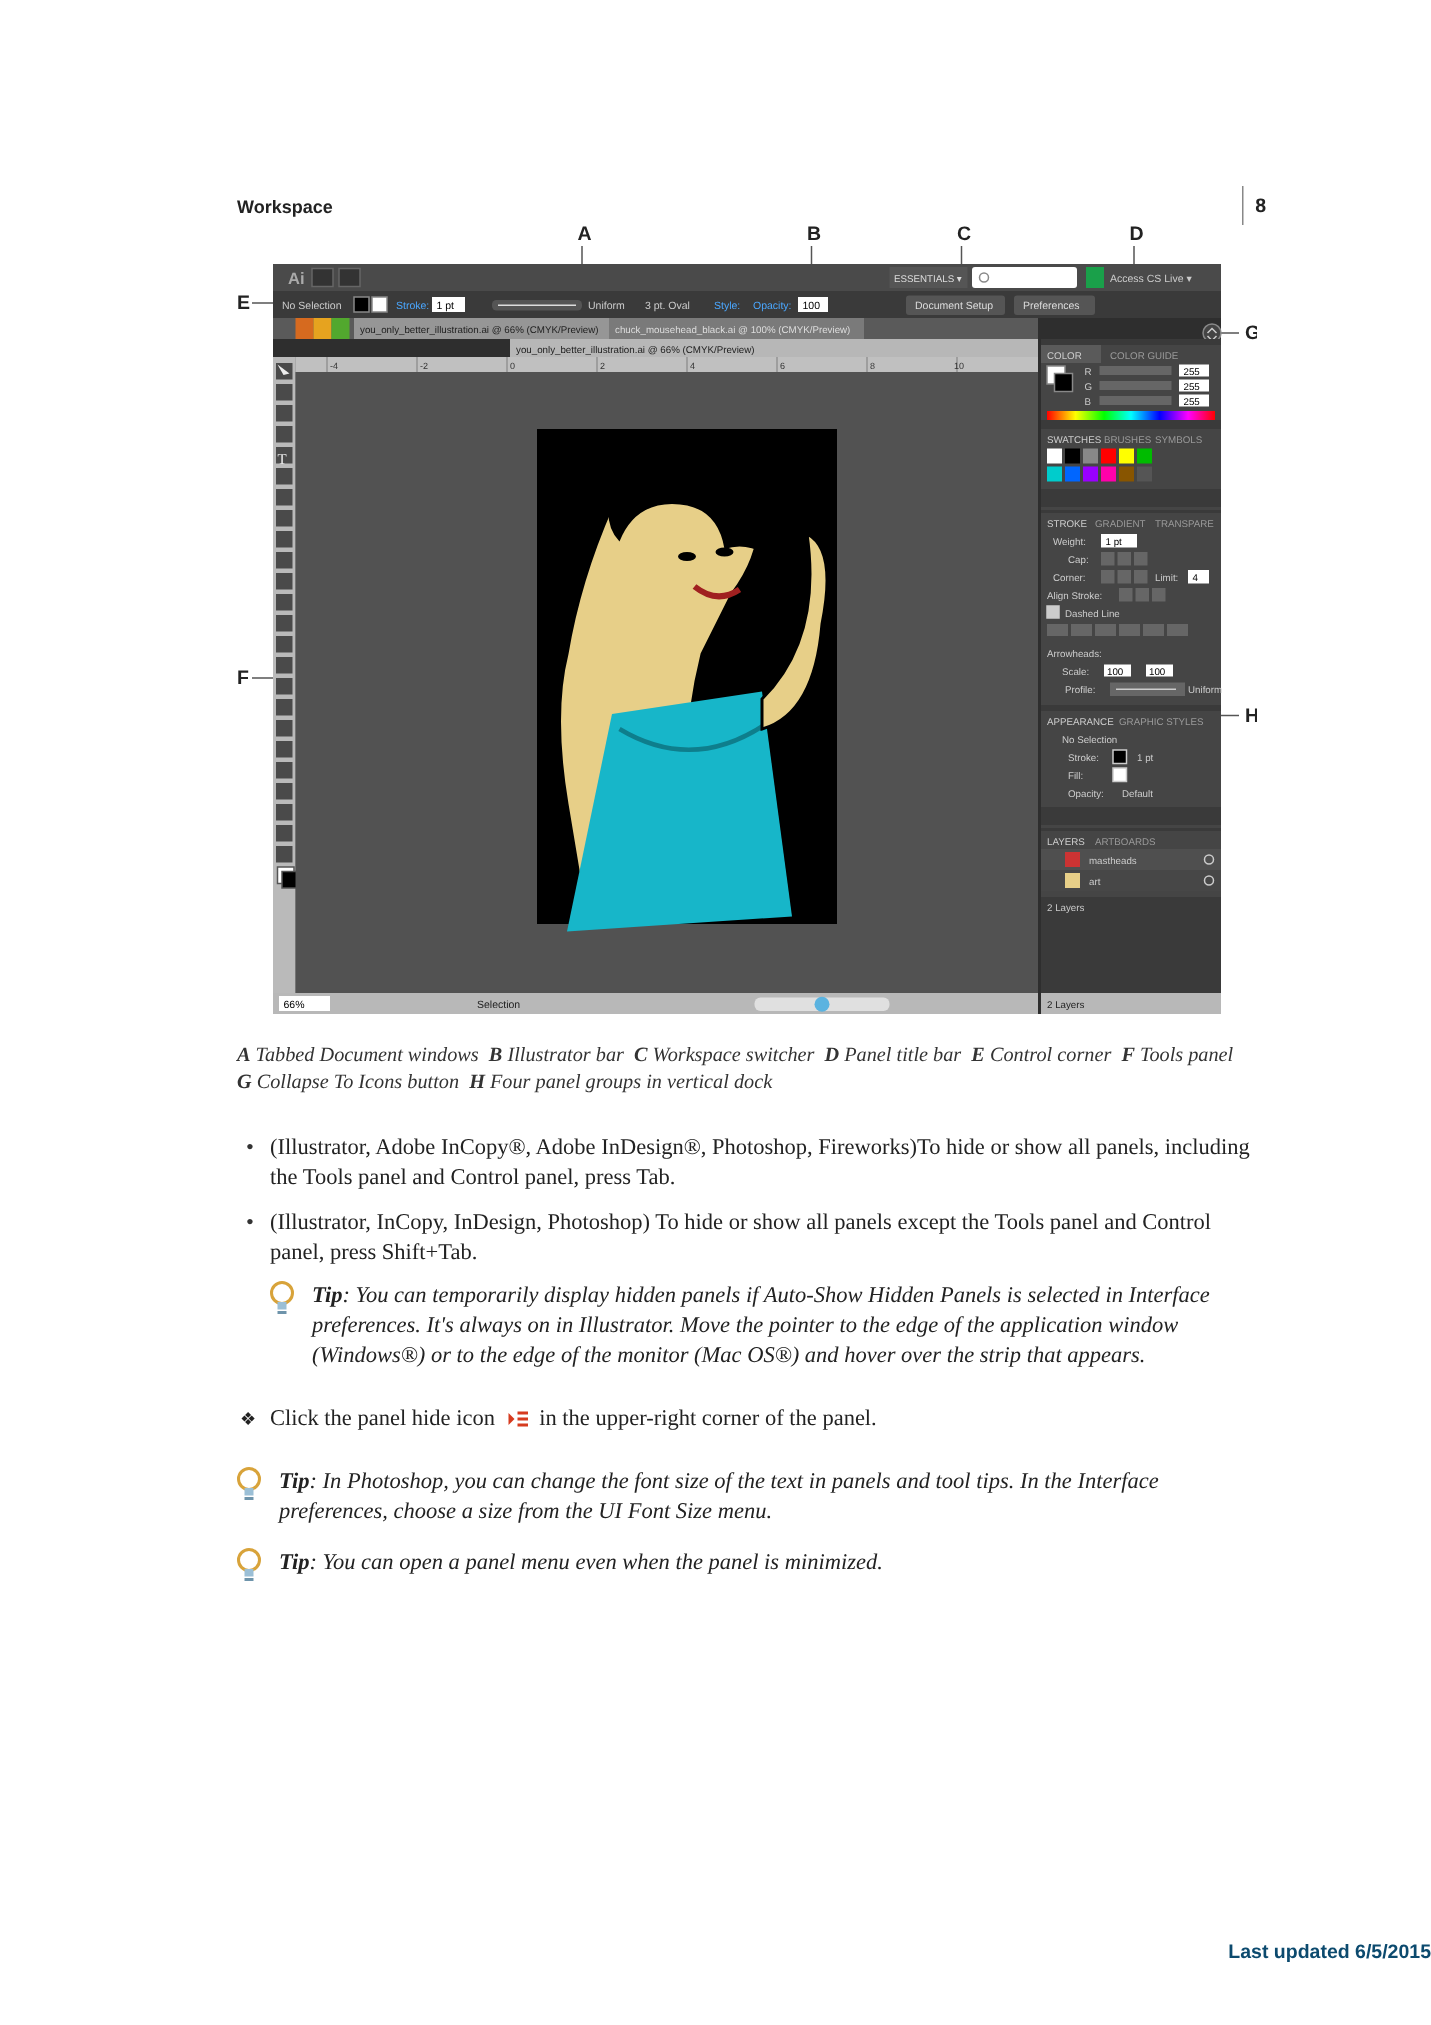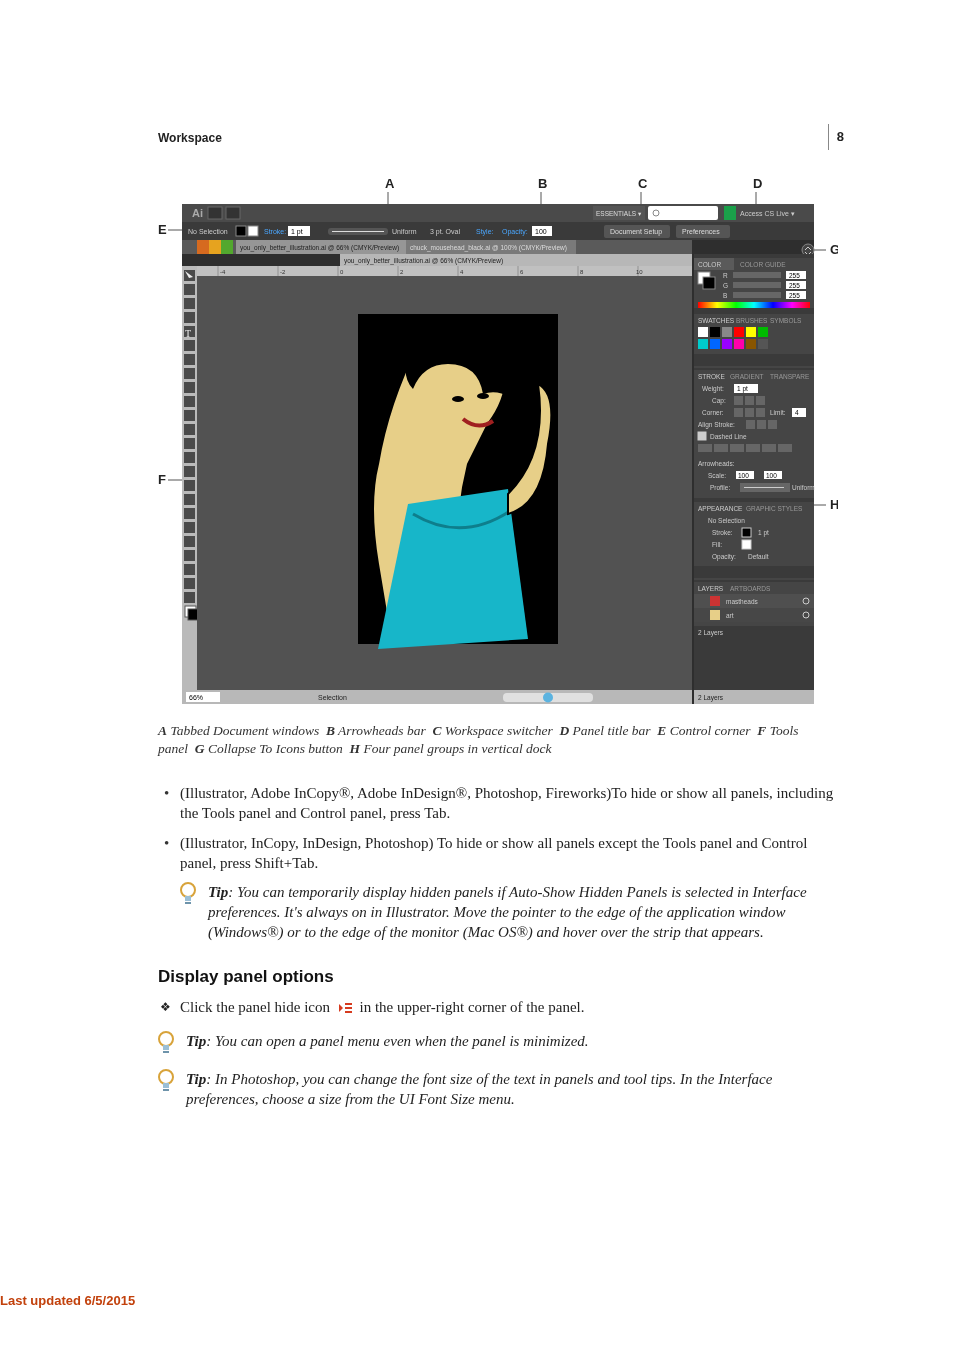--- a/index.html
+++ b/index.html
@@ -26,21 +26,20 @@
     font-family: "Myriad Pro", "Helvetica Neue", Arial, sans-serif;
     font-weight: 700;
     font-size: 13px;
     color: #222;
   }
   .running-head {
     font-family: "Myriad Pro", "Helvetica Neue", Arial, sans-serif;
     font-weight: 700;
     font-size: 12px;
     color: #222;
-    margin-bottom: 28px;
   }
   .figure {
     margin: 0 0 8px 0;
   }
   .figure svg { display: block; }
   .caption {
     font-style: italic;
     font-size: 13.5px;
     color: #333;
     margin: 6px 0 24px 0;
@@ -98,25 +97,25 @@
   .inline-icon {
     display: inline-block;
     vertical-align: -3px;
     margin: 0 3px;
   }
   .footer {
     position: absolute;
     left: 0;
     right: 0;
     bottom: 40px;
-    text-align: left;
+    text-align: right;
     font-family: "Myriad Pro", "Helvetica Neue", Arial, sans-serif;
     font-weight: 700;
     font-size: 13px;
-    color: #c2410c;
+    color: #0c4a6e;
   }
 </style>
 </head>
 <body>
 
 <div class="page">
   <div class="page-number-box">8</div>
   <div class="running-head">Workspace</div>
 
   <div class="figure">
@@ -411,21 +410,21 @@
         <text x="540" y="461">2 Layers</text>
 
         <rect x="536" y="516" width="120" height="14" fill="#b8b8b8"></rect>
         <text x="540" y="526" fill="#222">2 Layers</text>
       </g>
     </svg>
   </div>
 
   <div class="caption">
     <span class="lbl">A</span> <span>Tabbed Document windows</span>&nbsp;
-    <span class="lbl">B</span> <span>Arrowheads bar</span>&nbsp;
+    <span class="lbl">B</span> <span>Illustrator bar</span>&nbsp;
     <span class="lbl">C</span> <span>Workspace switcher</span>&nbsp;
     <span class="lbl">D</span> <span>Panel title bar</span>&nbsp;
     <span class="lbl">E</span> <span>Control corner</span>&nbsp;
     <span class="lbl">F</span> <span>Tools panel</span>&nbsp;
     <span class="lbl">G</span> <span>Collapse To Icons button</span>&nbsp;
     <span class="lbl">H</span> <span>Four panel groups in vertical dock</span>
   </div>
 
   <ul class="body-list">
     <li>(Illustrator, Adobe InCopy®, Adobe InDesign®, Photoshop, Fireworks)To hide or show all panels, including the Tools panel and Control panel, press Tab.</li>
@@ -437,51 +436,50 @@
               <ellipse cx="10" cy="8" rx="7" ry="7" fill="none" stroke="#d8a33a" stroke-width="2"></ellipse>
               <rect x="7" y="14" width="6" height="5" fill="#9bbfd6"></rect>
               <line x1="7" y1="21" x2="13" y2="21" stroke="#6e94ab" stroke-width="2"></line>
             </svg>
         </span>
         <span class="tip-label">Tip</span><span>: You can temporarily display hidden panels if Auto-Show Hidden Panels is selected in Interface preferences. It's always on in Illustrator. Move the pointer to the edge of the application window (Windows®) or to the edge of the monitor (Mac OS®) and hover over the strip that appears.</span>
       </div>
     </li>
   </ul>
 
-  <h3 class="section">Display panel options</h3>
   <div class="diamond-line">
     <span class="dia">❖</span>
     <span>Click the panel hide icon </span>
     <span class="inline-icon">
       <svg width="16" height="14">
           <path d="M2 3 l4 4 l-4 4 z" fill="#d63b1f"></path>
           <g stroke="#d63b1f" stroke-width="2">
             <line x1="8" y1="3" x2="15" y2="3"></line>
             <line x1="8" y1="7" x2="15" y2="7"></line>
             <line x1="8" y1="11" x2="15" y2="11"></line>
           </g>
         </svg>
     </span>
     <span>in the upper-right corner of the panel.</span>
   </div>
+  <div class="tip-block" style="margin-top:18px;">
+    <span class="bulb">
+      <svg width="20" height="24">
+          <ellipse cx="10" cy="8" rx="7" ry="7" fill="none" stroke="#d8a33a" stroke-width="2"></ellipse>
+          <rect x="7" y="14" width="6" height="5" fill="#9bbfd6"></rect>
+          <line x1="7" y1="21" x2="13" y2="21" stroke="#6e94ab" stroke-width="2"></line>
+        </svg>
+    </span>
+    <span class="tip-label">Tip</span><span>: In Photoshop, you can change the font size of the text in panels and tool tips. In the Interface preferences, choose a size from the UI Font Size menu.</span>
+  </div>
   <div class="tip-block">
     <span class="bulb">
       <svg width="20" height="24">
           <ellipse cx="10" cy="8" rx="7" ry="7" fill="none" stroke="#d8a33a" stroke-width="2"></ellipse>
           <rect x="7" y="14" width="6" height="5" fill="#9bbfd6"></rect>
           <line x1="7" y1="21" x2="13" y2="21" stroke="#6e94ab" stroke-width="2"></line>
         </svg>
     </span>
     <span class="tip-label">Tip</span><span>: You can open a panel menu even when the panel is minimized.</span>
   </div>
-  <div class="tip-block" style="margin-top:18px;">
-    <span class="bulb">
-      <svg width="20" height="24">
-          <ellipse cx="10" cy="8" rx="7" ry="7" fill="none" stroke="#d8a33a" stroke-width="2"></ellipse>
-          <rect x="7" y="14" width="6" height="5" fill="#9bbfd6"></rect>
-          <line x1="7" y1="21" x2="13" y2="21" stroke="#6e94ab" stroke-width="2"></line>
-        </svg>
-    </span>
-    <span class="tip-label">Tip</span><span>: In Photoshop, you can change the font size of the text in panels and tool tips. In the Interface preferences, choose a size from the UI Font Size menu.</span>
-  </div>
 
   <div class="footer">Last updated 6/5/2015</div>
 </div>
 
 </body></html>

